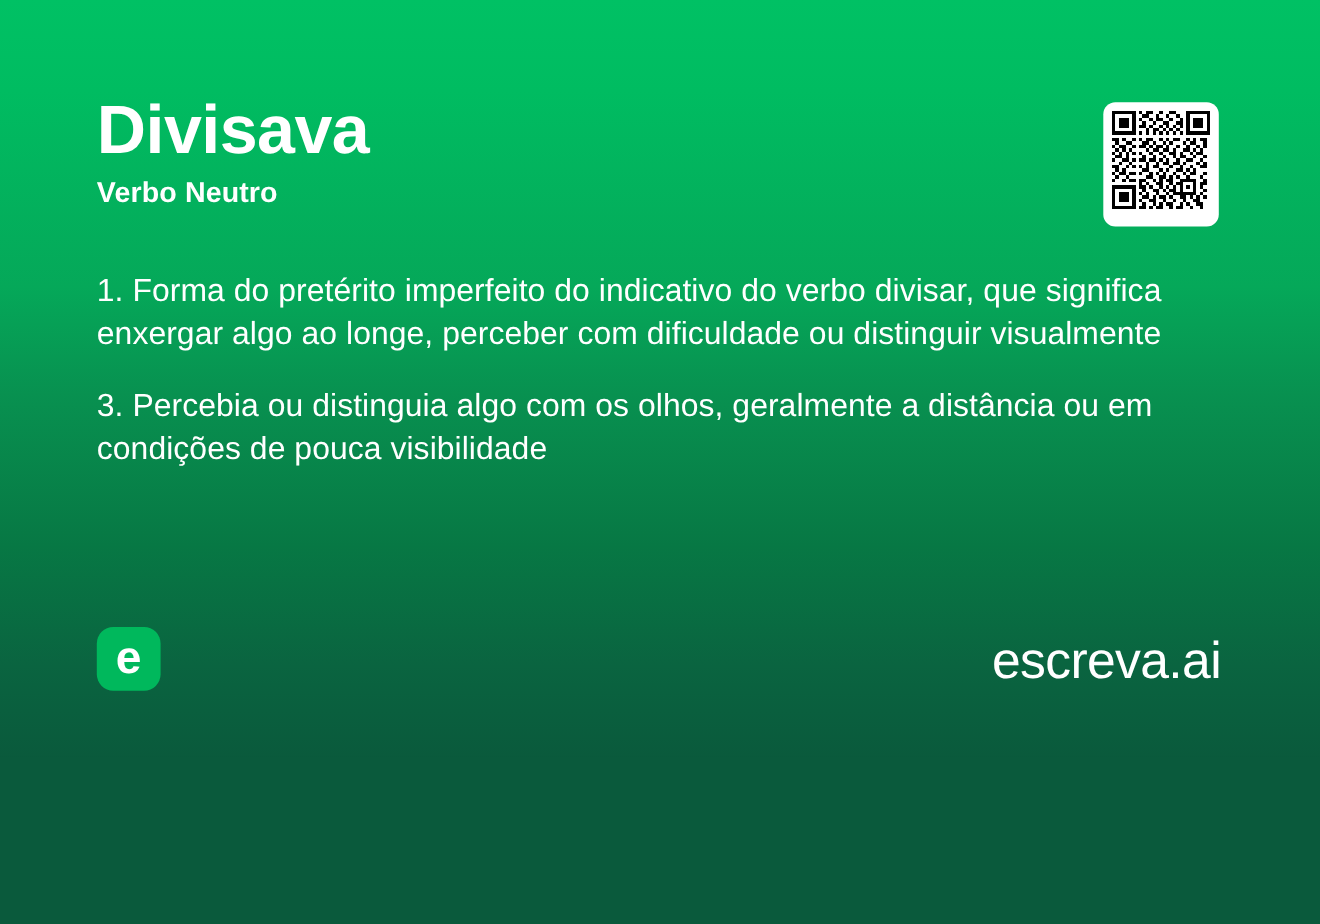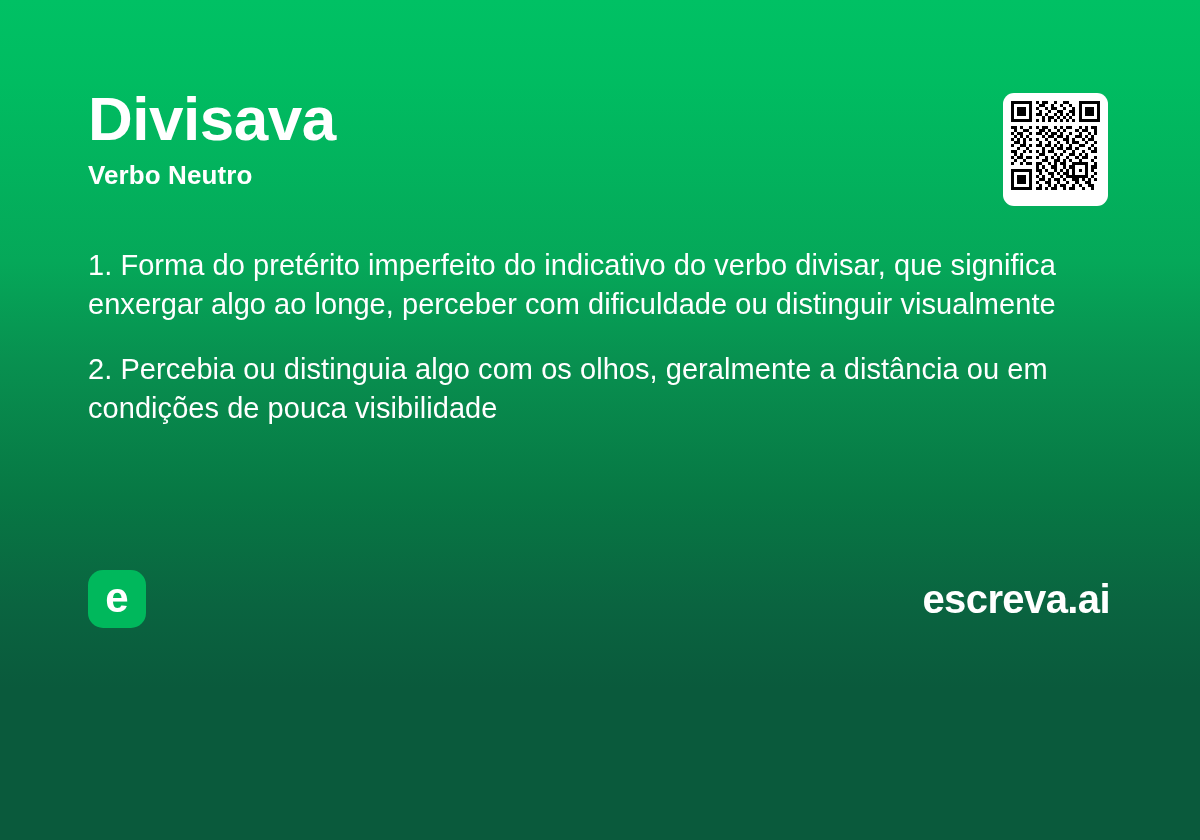--- a/index.html
+++ b/index.html
@@ -111,22 +111,22 @@
   #brand-logo-letter {
     color: #ffffff;
     font-size: 42px;
     font-weight: 700;
     line-height: 1;
     margin-top: -3px;
     letter-spacing: 0;
   }
   #brand-wordmark {
     color: #ffffff;
-    font-size: 40px;
-    font-weight: 700;
+    font-size: 47px;
+    font-weight: 400;
     line-height: 1;
     letter-spacing: -0.6px;
     white-space: nowrap;
   }
 </style>
 </head>
 <body>
 
 <div id="card">
 
@@ -377,21 +377,21 @@
           <rect x="17" y="28" width="1" height="1"></rect>
         <rect x="19" y="28" width="2" height="1"></rect>
           <rect x="23" y="28" width="1" height="1"></rect>
         <rect x="26" y="28" width="1" height="1"></rect>
       </g>
     </svg>
   </div>
 
   <div id="definitions">
     <p class="definition">1. Forma do pretérito imperfeito do indicativo do verbo divisar, que significa enxergar algo ao longe, perceber com dificuldade ou distinguir visualmente</p>
-    <p class="definition">2. Percebia ou distinguia algo com os olhos, geralmente a distância ou em condições de pouca visibilidade</p>
+    <p class="definition">3. Percebia ou distinguia algo com os olhos, geralmente a distância ou em condições de pouca visibilidade</p>
   </div>
 
   <div id="footer">
     <div id="brand-logo">
       <span id="brand-logo-letter">e</span>
     </div>
     <div id="brand-wordmark">escreva.ai</div>
   </div>
 
 </div>

